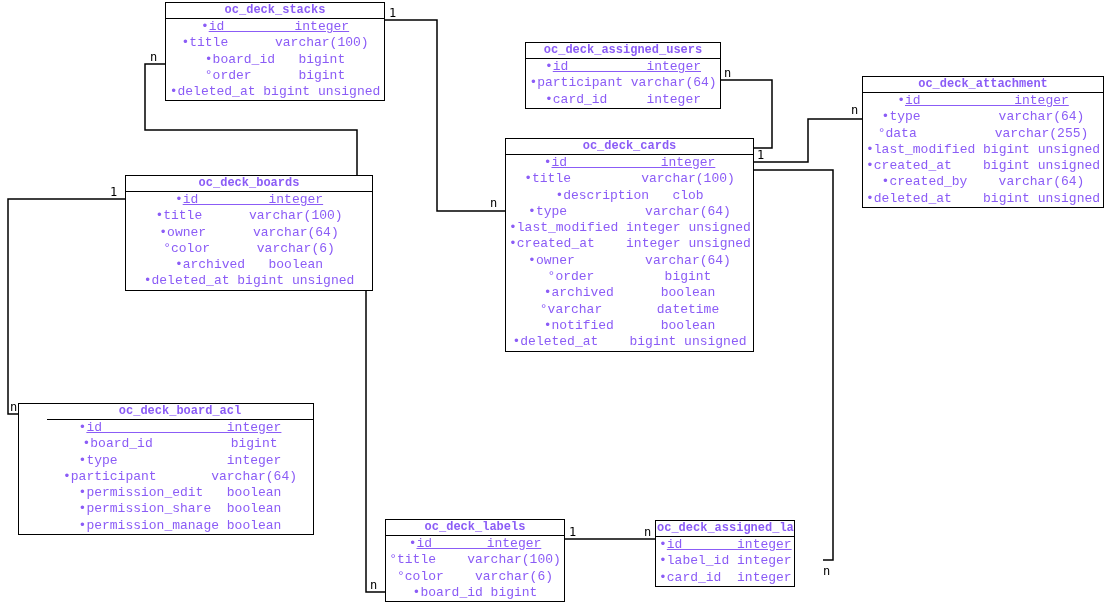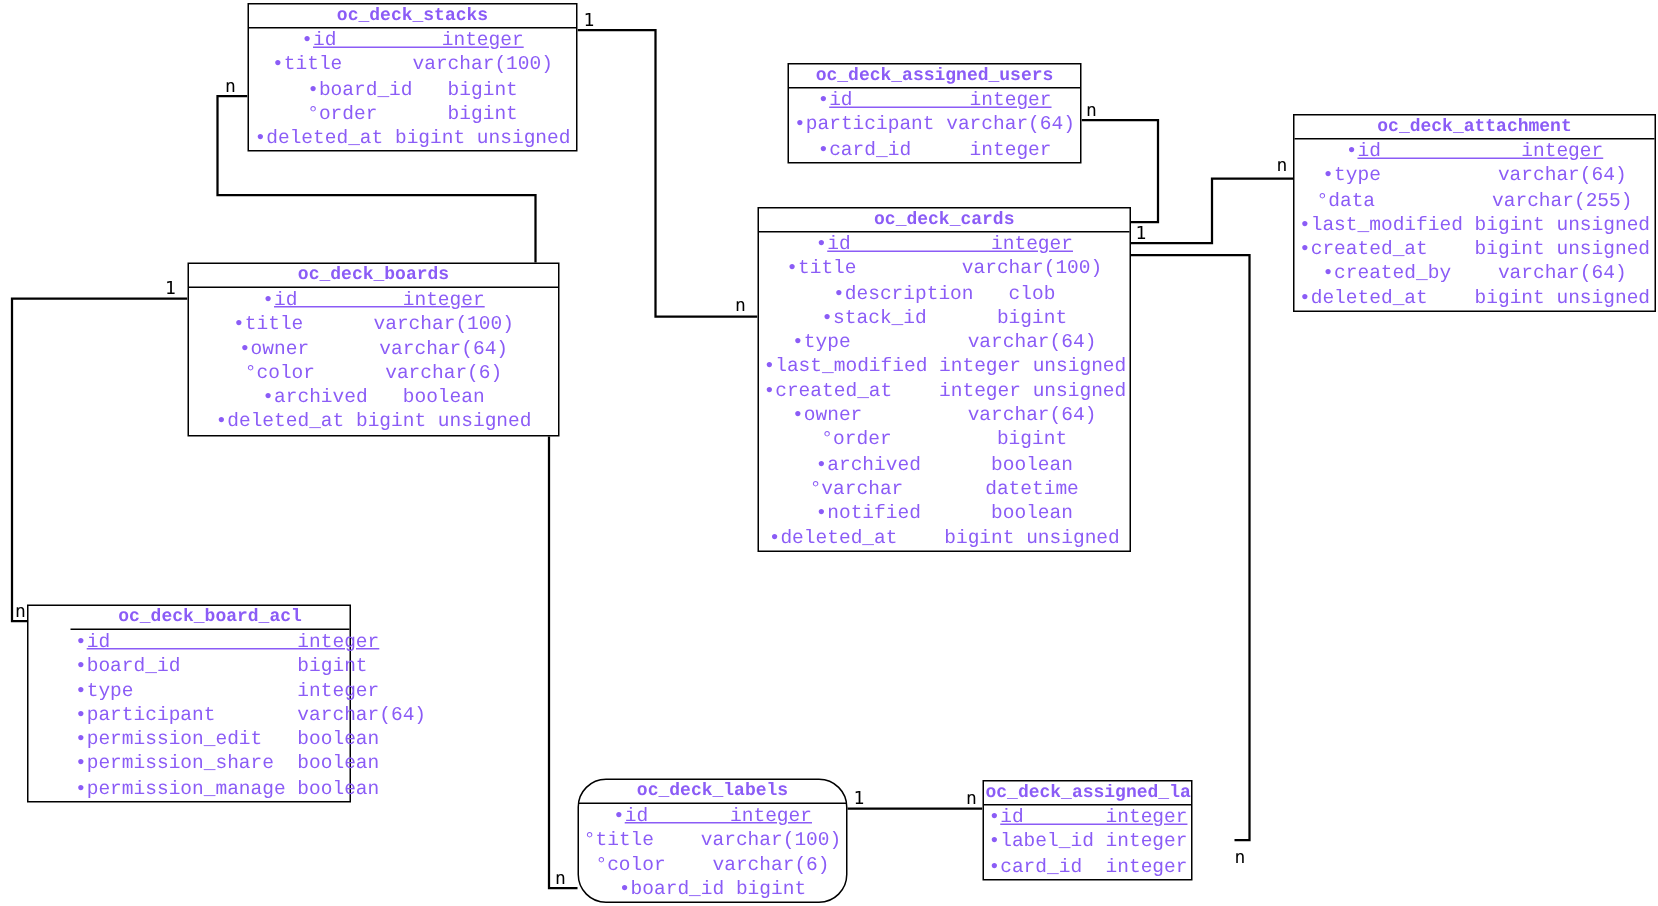--- a/index.html
+++ b/index.html
@@ -106,51 +106,50 @@
         <div class="tbl-row"><span class="bullet">•</span><span>last_modified bigint unsigned</span></div>
         <div class="tbl-row"><span class="bullet">•</span><span>created_at    bigint unsigned</span></div>
         <div class="tbl-row"><span class="bullet">•</span><span>created_by    varchar(64)</span></div>
         <div class="tbl-row"><span class="bullet">•</span><span>deleted_at    bigint unsigned</span></div>
       </div>
       <div class="tbl" style="left: 505px; top: 138px; width: 249px;">
         <div class="tbl-header">oc_deck_cards</div>
         <div class="tbl-row"><span class="bullet">•</span><span class="pk">id            integer</span></div>
         <div class="tbl-row"><span class="bullet">•</span><span>title         varchar(100)</span></div>
         <div class="tbl-row"><span class="bullet">•</span><span>description   clob</span></div>
-        <div class="tbl-row"><span class="bullet">•</span><span>stack_id      bigint</span></div>
         <div class="tbl-row"><span class="bullet">•</span><span>type          varchar(64)</span></div>
         <div class="tbl-row"><span class="bullet">•</span><span>last_modified integer unsigned</span></div>
         <div class="tbl-row"><span class="bullet">•</span><span>created_at    integer unsigned</span></div>
         <div class="tbl-row"><span class="bullet">•</span><span>owner         varchar(64)</span></div>
         <div class="tbl-row"><span class="bullet">°</span><span>order         bigint</span></div>
         <div class="tbl-row"><span class="bullet">•</span><span>archived      boolean</span></div>
         <div class="tbl-row"><span class="bullet">°</span><span>varchar       datetime</span></div>
         <div class="tbl-row"><span class="bullet">•</span><span>notified      boolean</span></div>
         <div class="tbl-row"><span class="bullet">•</span><span>deleted_at    bigint unsigned</span></div>
       </div>
       <div class="tbl" style="left: 125px; top: 175px; width: 248px;">
         <div class="tbl-header">oc_deck_boards</div>
         <div class="tbl-row"><span class="bullet">•</span><span class="pk">id         integer</span></div>
         <div class="tbl-row"><span class="bullet">•</span><span>title      varchar(100)</span></div>
         <div class="tbl-row"><span class="bullet">•</span><span>owner      varchar(64)</span></div>
         <div class="tbl-row"><span class="bullet">°</span><span>color      varchar(6)</span></div>
         <div class="tbl-row"><span class="bullet">•</span><span>archived   boolean</span></div>
         <div class="tbl-row"><span class="bullet">•</span><span>deleted_at bigint unsigned</span></div>
       </div>
-      <div class="tbl" style="left: 18px; top: 403px; width: 216px; padding-left: 28px;">
+      <div class="tbl" style="left: 18px; top: 403px; width: 296px; padding-left: 28px;">
         <div class="tbl-header">oc_deck_board_acl</div>
         <div class="tbl-row"><span class="bullet">•</span><span class="pk">id                integer</span></div>
         <div class="tbl-row"><span class="bullet">•</span><span>board_id          bigint</span></div>
         <div class="tbl-row"><span class="bullet">•</span><span>type              integer</span></div>
         <div class="tbl-row"><span class="bullet">•</span><span>participant       varchar(64)</span></div>
         <div class="tbl-row"><span class="bullet">•</span><span>permission_edit   boolean</span></div>
         <div class="tbl-row"><span class="bullet">•</span><span>permission_share  boolean</span></div>
         <div class="tbl-row"><span class="bullet">•</span><span>permission_manage boolean</span></div>
       </div>
-      <div class="tbl" style="left: 385px; top: 519px; width: 180px; border-radius: 19px;">
+      <div class="tbl" style="left: 385px; top: 519px; width: 180px;">
         <div class="tbl-header">oc_deck_labels</div>
         <div class="tbl-row"><span class="bullet">•</span><span class="pk">id       integer</span></div>
         <div class="tbl-row"><span class="bullet">°</span><span>title    varchar(100)</span></div>
         <div class="tbl-row"><span class="bullet">°</span><span>color    varchar(6)</span></div>
         <div class="tbl-row"><span class="bullet">•</span><span>board_id bigint</span></div>
       </div>
       <div class="tbl" style="left: 655px; top: 520px; width: 140px;">
         <div class="tbl-header">oc_deck_assigned_labels</div>
         <div class="tbl-row"><span class="bullet">•</span><span class="pk">id       integer</span></div>
         <div class="tbl-row"><span class="bullet">•</span><span>label_id integer</span></div>

